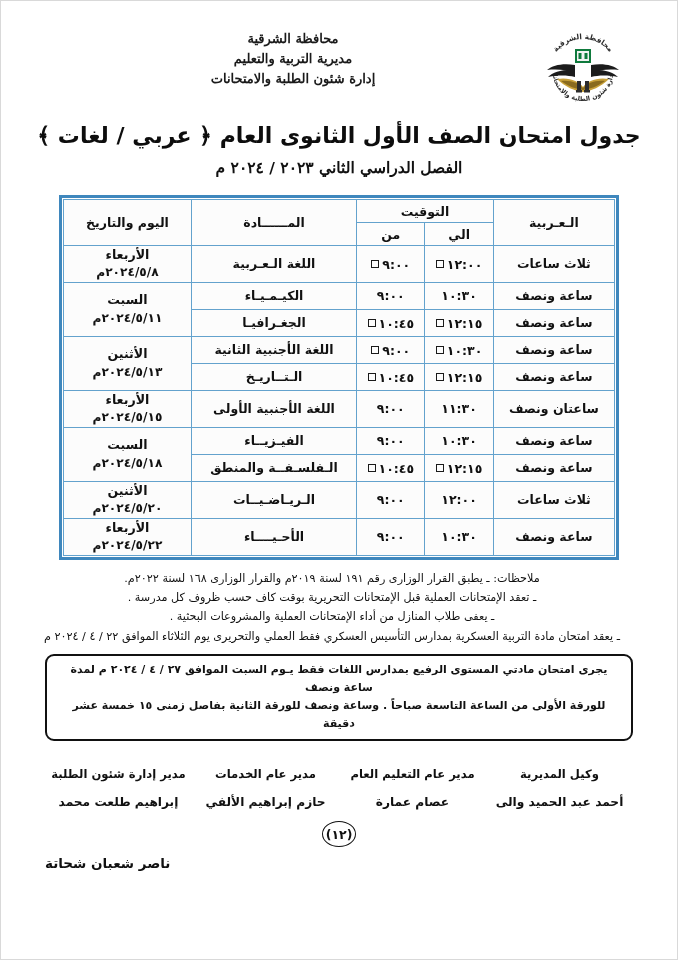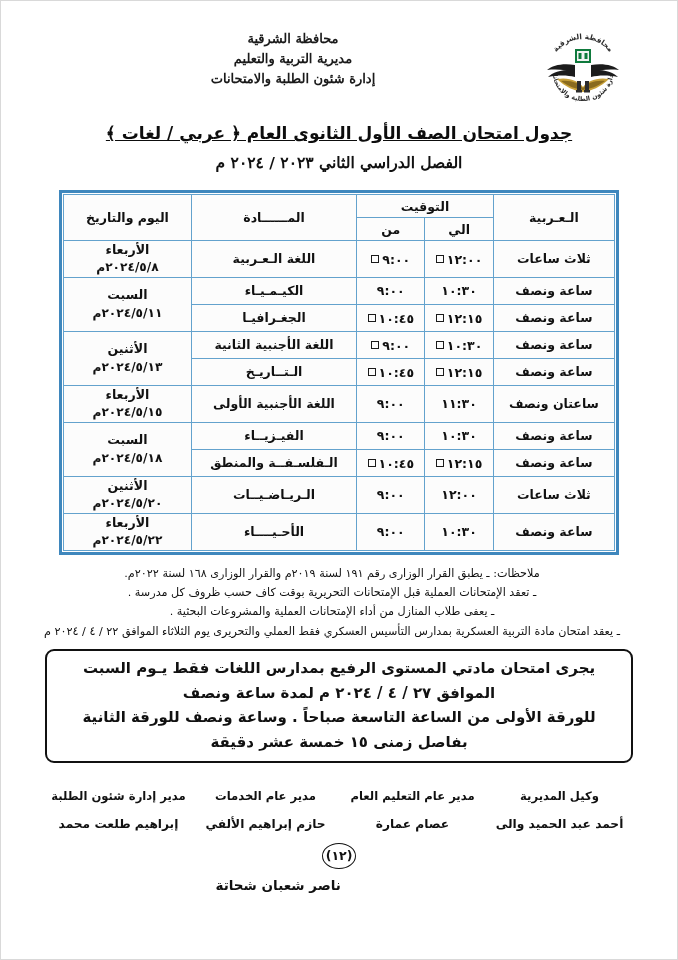--- a/index.html
+++ b/index.html
@@ -51,26 +51,25 @@
     line-height: 1.55;
     font-weight: 600;
     color: #1a1a1a;
     font-family: "DejaVu Serif", "Liberation Serif", serif;
     letter-spacing: 0px;
   }
 
   
   .title-main {
     text-align: center;
-    font-size: 17px;
+    font-size: 22px;
     font-weight: 700;
     margin-top: 14px;
     letter-spacing: -0.2px;
     color: #0d0d0d;
-    text-decoration: underline;
   }
   .title-sub {
     text-align: center;
     font-size: 15.5px;
     font-weight: 600;
     margin-top: 10px;
     color: #111;
     font-family: "DejaVu Serif", "Liberation Serif", serif;
   }
 
@@ -150,21 +149,21 @@
   .notes .line.first { text-align: center; }
 
   .boxnote {
     margin: 8px 44px 0 44px;
     border: 2px solid #111;
     border-radius: 9px;
     padding: 5px 10px 6px 10px;
     text-align: center;
   }
   .boxnote div {
-    font-size: 15px;
+    font-size: 11px;
     font-weight: 700;
     line-height: 1.65;
     color: #111;
   }
 
   
   .sig-titles, .sig-names {
     display: flex;
     flex-direction: row;
     justify-content: space-between;
@@ -203,21 +202,21 @@
     border-radius: 50%;
     display: flex;
     align-items: center;
     justify-content: center;
     font-size: 12.5px;
     font-weight: 700;
   }
   .final-sig {
     margin: 8px 44px 0 44px;
     display: flex;
-    justify-content: center;
+    justify-content: flex-end;
     padding-right: 18%;
   }
   .final-sig div {
     font-size: 13.5px;
     font-weight: 700;
   }
 </style>
 </head>
 <body>
 

